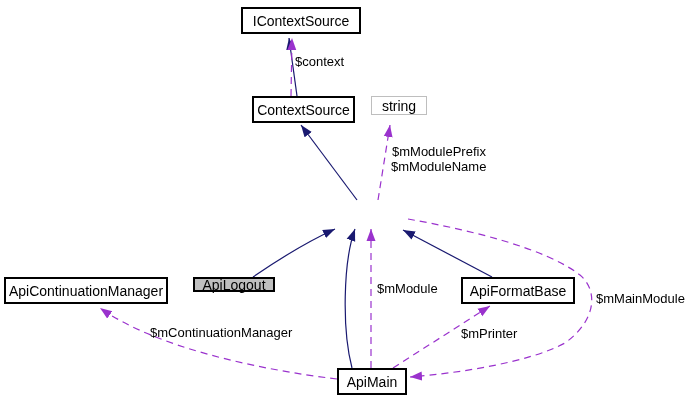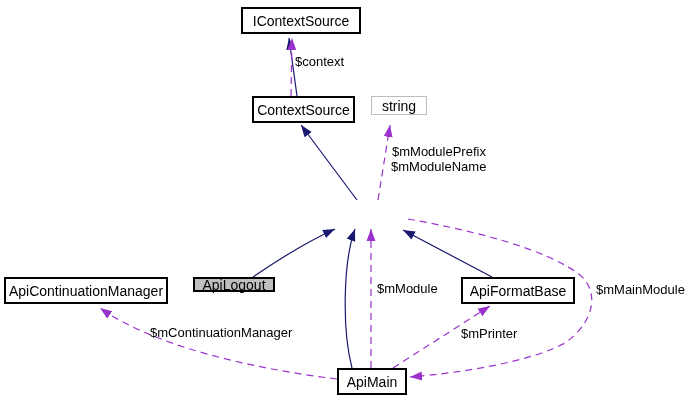--- a/index.html
+++ b/index.html
@@ -110,19 +110,19 @@
   </div>
 
   <div class="edge-label" style="left:295px; top:55px;">$context</div>
 
   <div class="edge-label" style="left:392px; top:145px;">$mModulePrefix</div>
 
   <div class="edge-label" style="left:391px; top:160px;">$mModuleName</div>
 
   <div class="edge-label" style="left:377px; top:282px;">$mModule</div>
 
-  <div class="edge-label" style="left:596px; top:283px;">$mMainModule</div>
+  <div class="edge-label" style="left:596px; top:292px;">$mMainModule</div>
 
   <div class="edge-label" style="left:461px; top:327px;">$mPrinter</div>
 
   <div class="edge-label" style="left:150px; top:326px;">$mContinuationManager</div>
 
 </div>
 
 </body></html>

